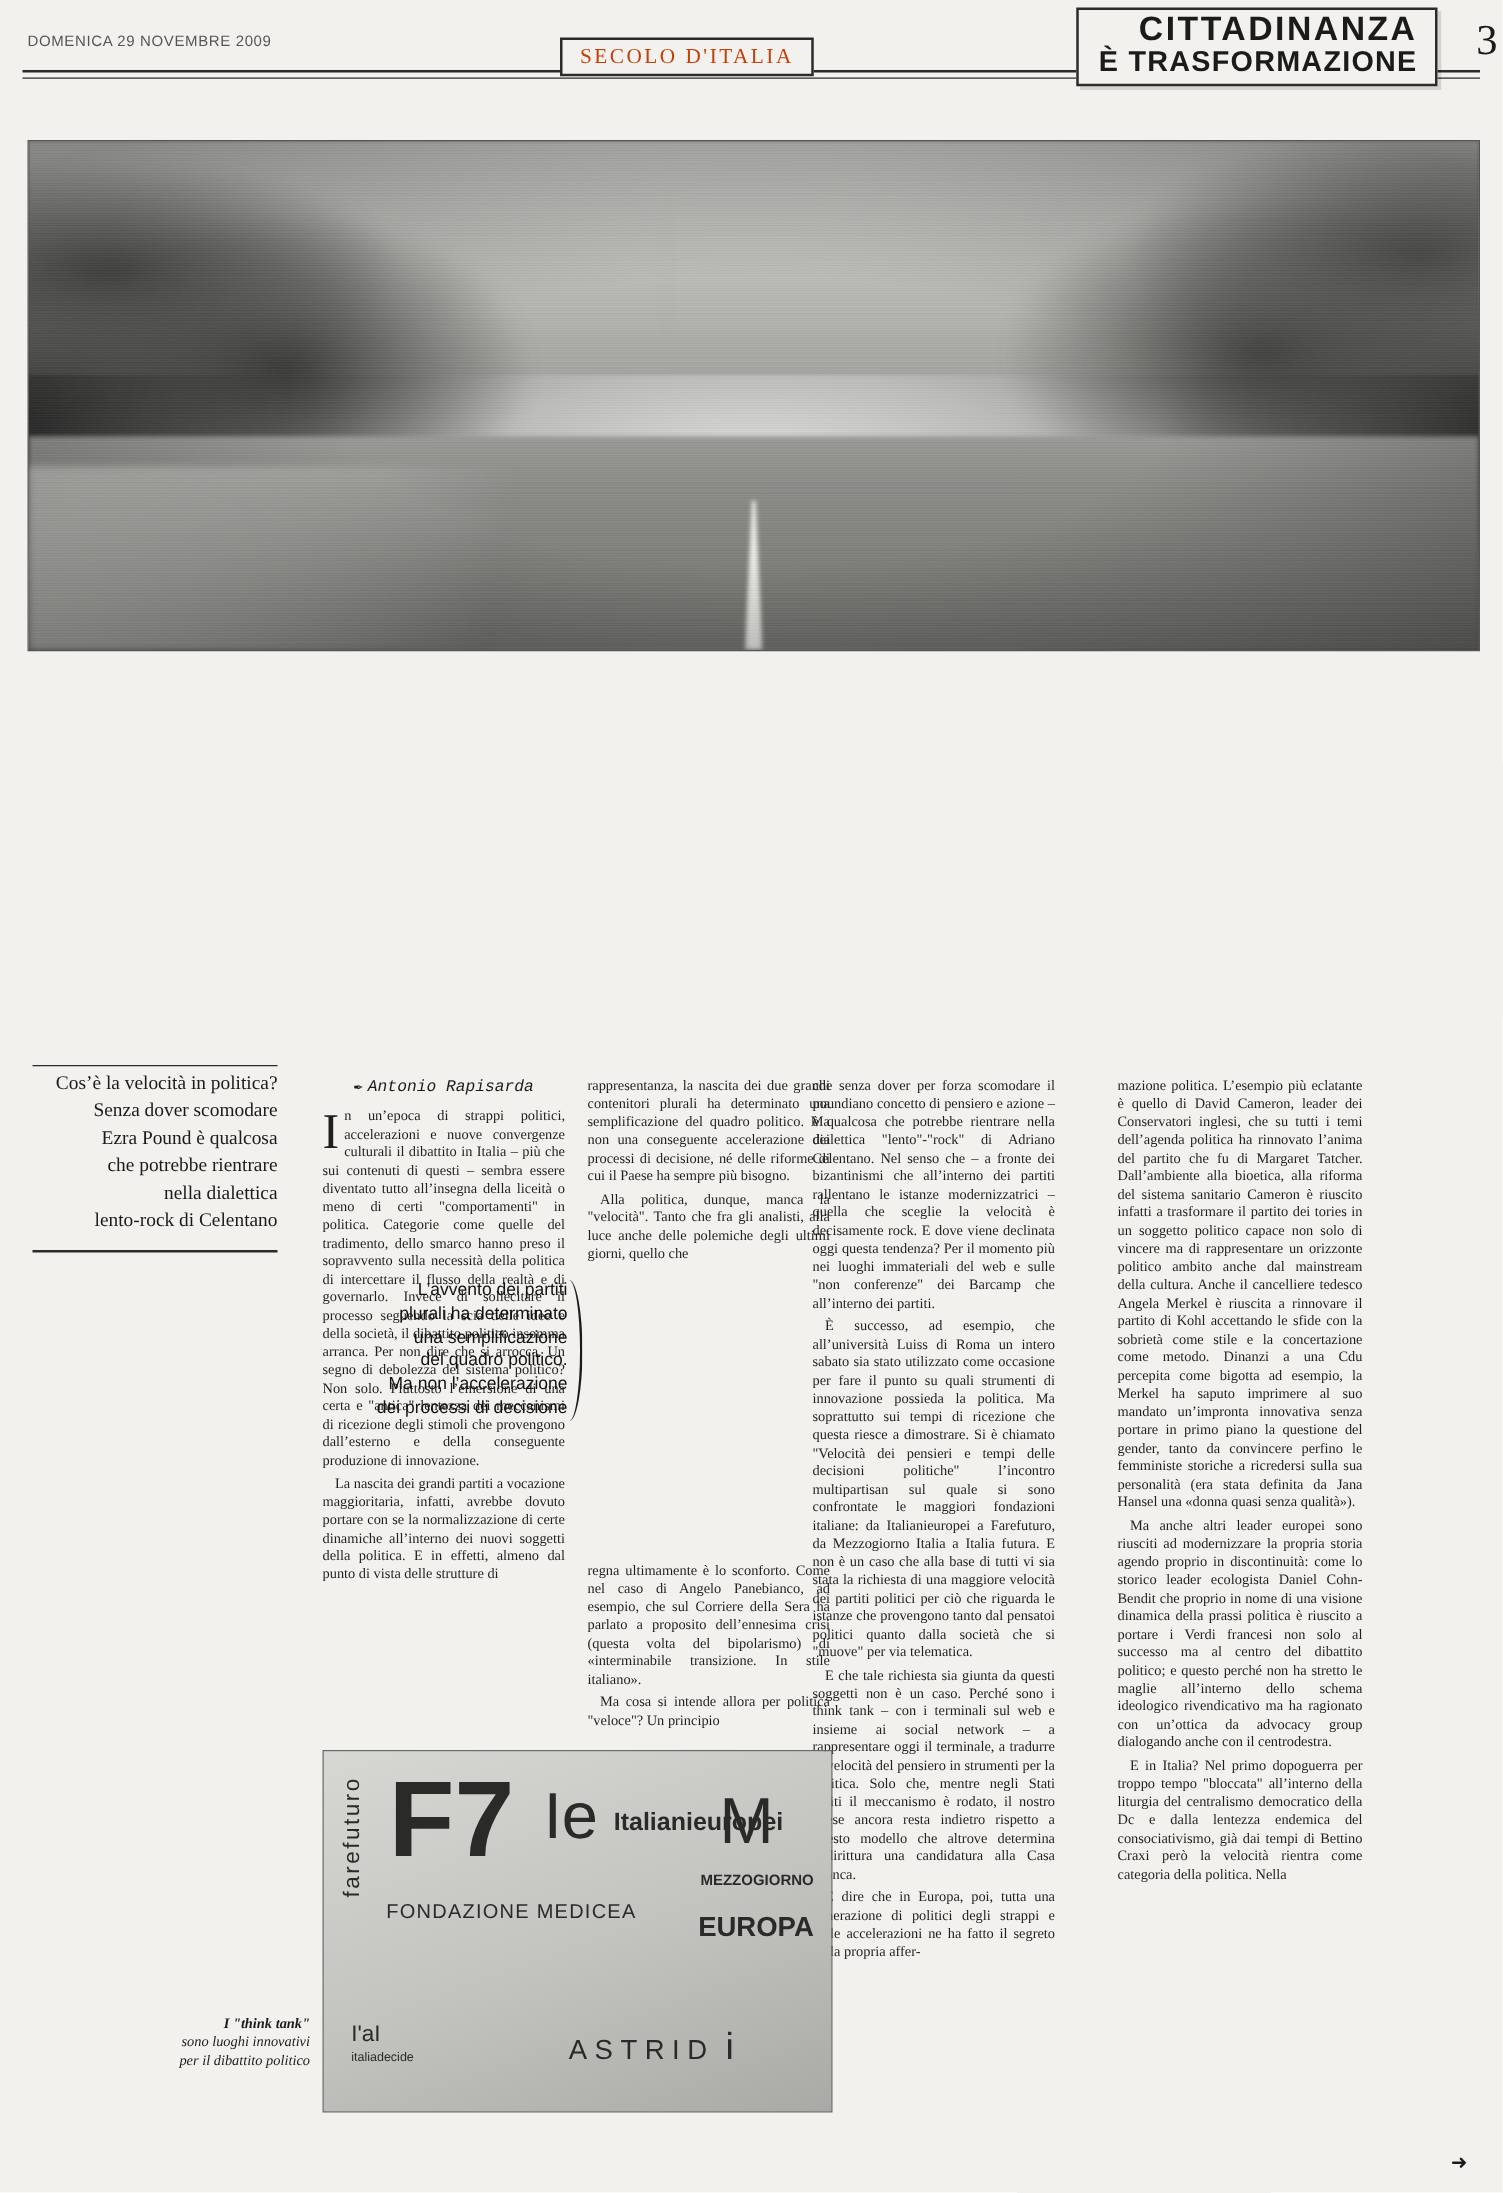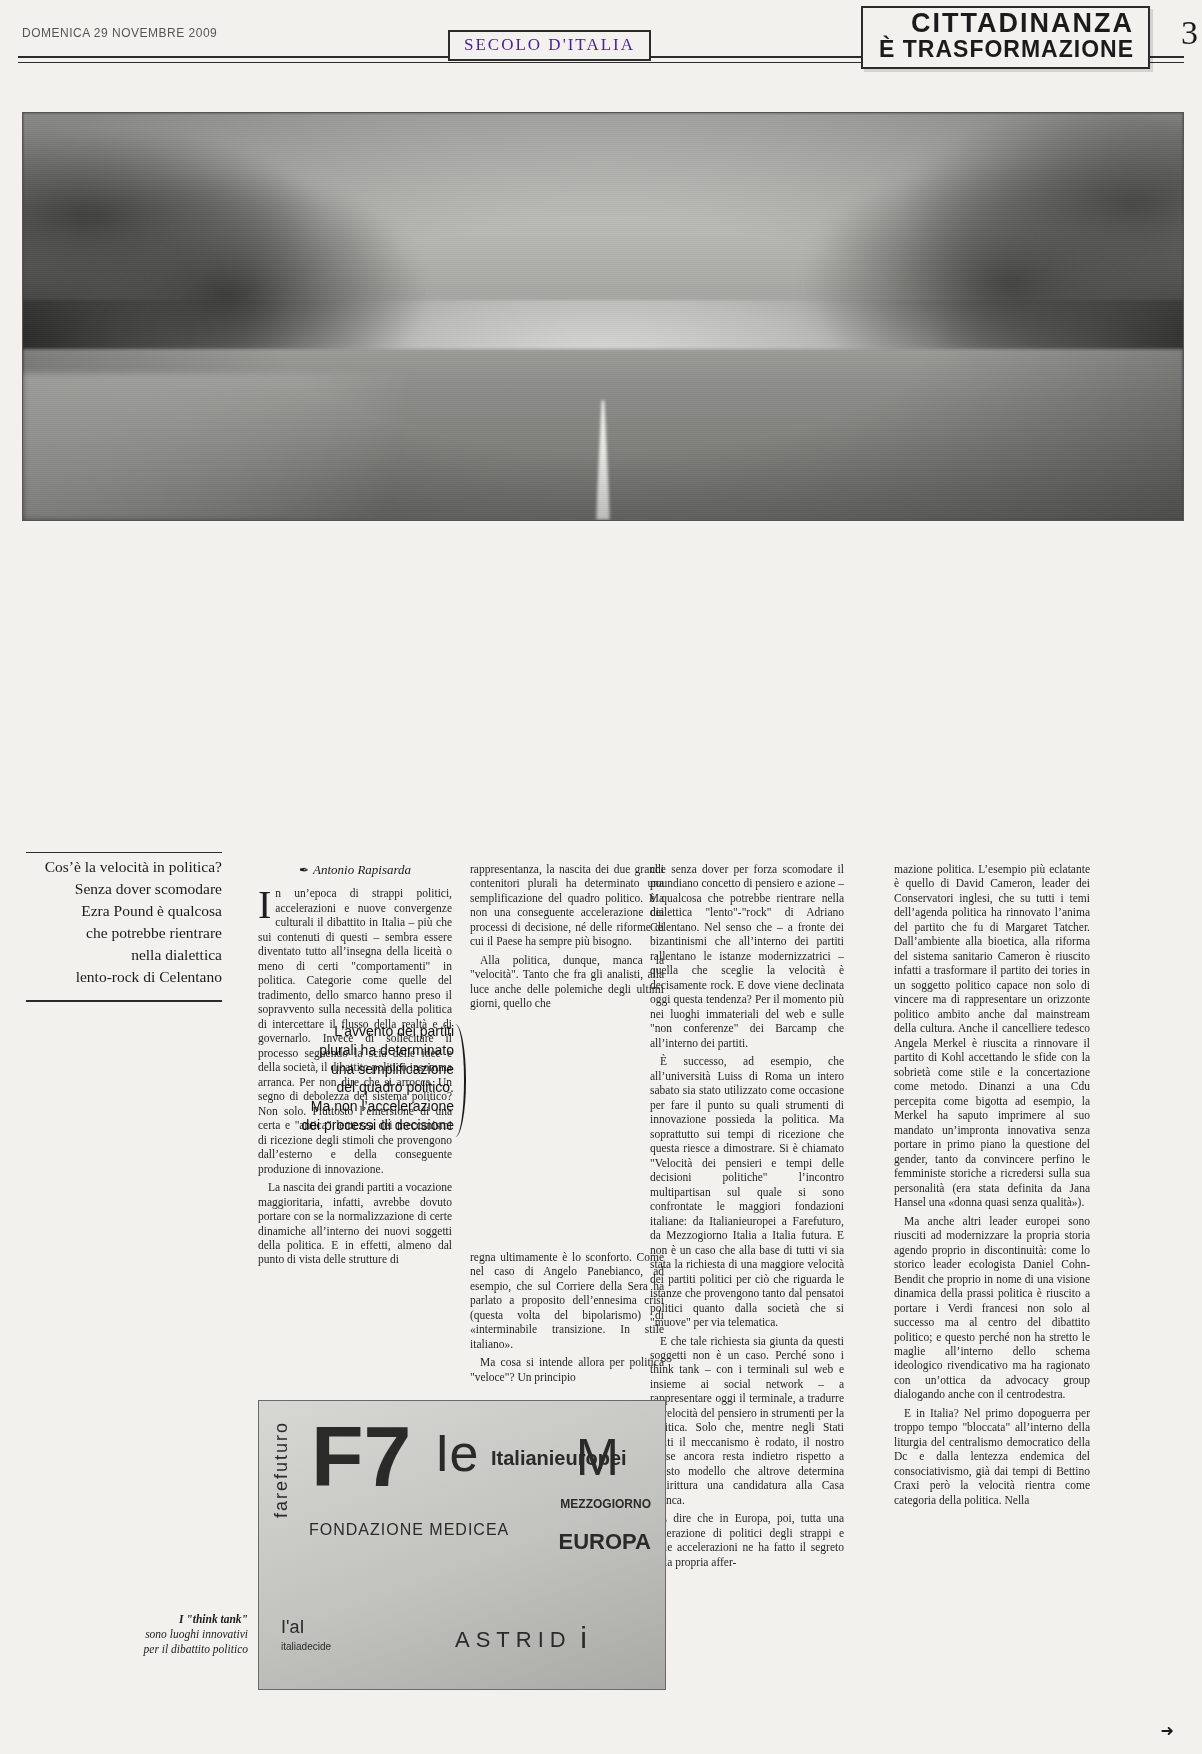--- a/index.html
+++ b/index.html
@@ -28,21 +28,21 @@
   }
   .masthead-rule{
     position:absolute;left:0;right:0;top:42px;height:2px;background:#2b2b2b;
   }
   .masthead-rule.thin{top:48px;height:1px;background:#2b2b2b;}
   .paper-name{
     position:absolute;left:430px;top:16px;
     border:2px solid #2b2b2b;background:#f2f1ee;
     padding:3px 14px 4px 14px;
     font-family:"Liberation Serif", serif;
-    font-size:17px;letter-spacing:2px;color:#4c1d95;
+    font-size:17px;letter-spacing:2px;color:#c2410c;
   }
   .section-tag{
     position:absolute;right:52px;top:6px;
     border:2px solid #2b2b2b;background:#f2f1ee;
     padding:2px 14px 6px 16px;text-align:right;
     box-shadow:3px 3px 0 rgba(0,0,0,.12);
   }
   .section-tag .l1{
     font-family:"Liberation Sans", sans-serif;
     font-weight:bold;font-size:27px;letter-spacing:2px;color:#1b1b1b;line-height:1;
@@ -142,21 +142,21 @@
     position:absolute;left:26px;top:856px;width:196px;
     font-family:"Liberation Serif", serif;
     font-size:15.5px;line-height:1.42;text-align:right;color:#1b1b1b;
   }
   .strillo .line{display:block;}
   .strillo-top{position:absolute;left:26px;top:852px;width:196px;height:1px;background:#2b2b2b;}
   .strillo-bot{position:absolute;left:26px;top:1000px;width:196px;height:2px;background:#2b2b2b;}
   
   .c1{left:258px;width:194px;}
   .byline{
-    font-family:Liberation Serif, serif;
+    font-family:Liberation Mono, monospace;
     font-style:italic;font-size:13px;color:#1b1b1b;
     text-align:center;margin:0 0 8px 0;
   }
   .byline .dot{font-style:normal;font-size:12px;margin-right:4px;}
   .dropcap:first-letter{
     float:left;font-size:40px;line-height:.82;padding:3px 4px 0 0;font-weight:normal;
   }
   
   .c2{left:470px;width:194px;}
   .pullquote{

